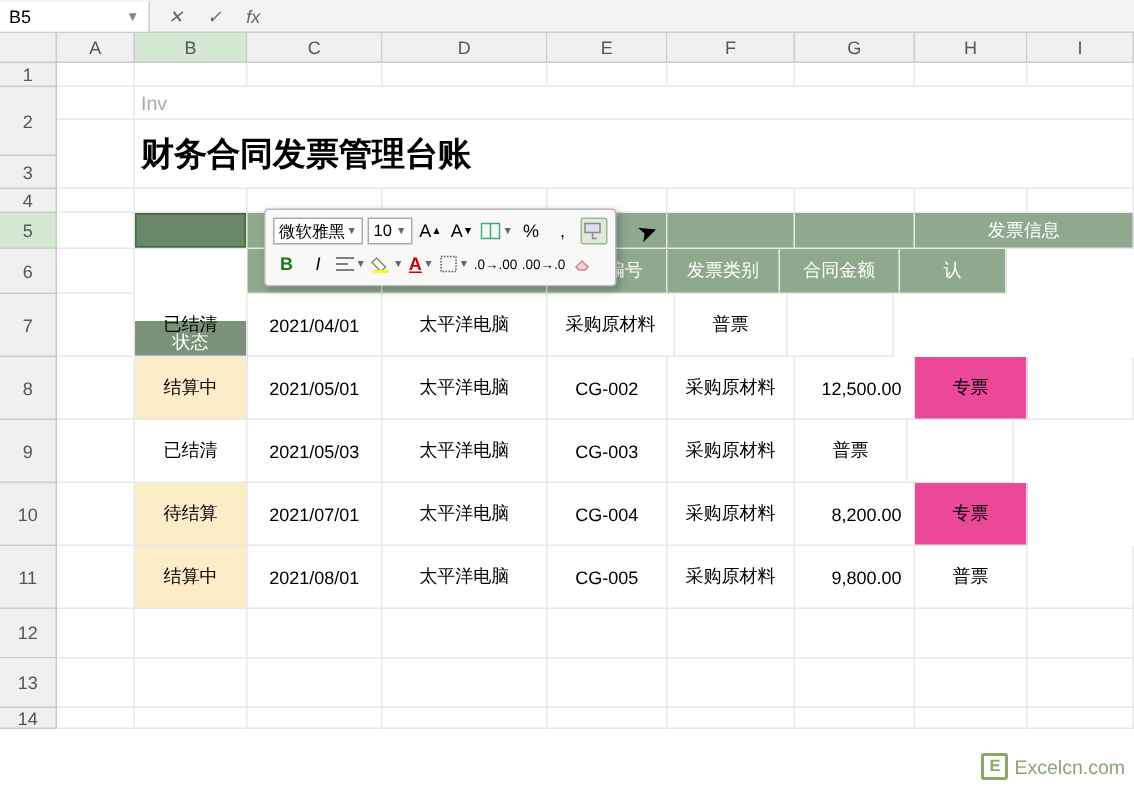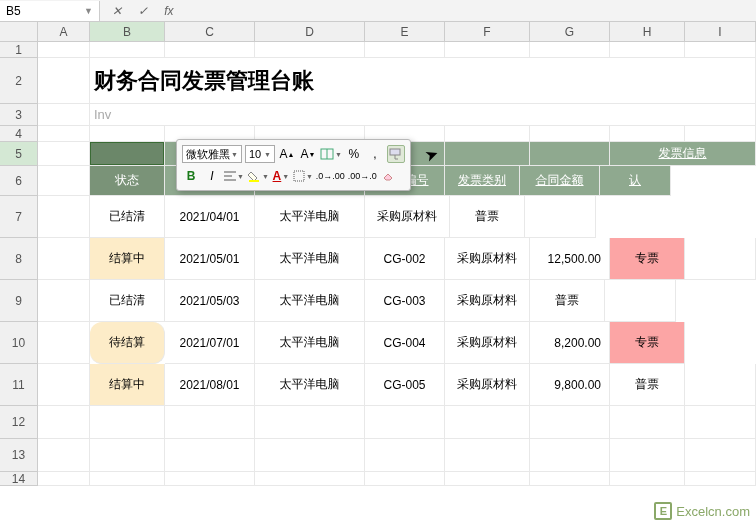--- a/index.html
+++ b/index.html
@@ -20,29 +20,29 @@
     .row-h { width: 38px; border-right: 1px solid #ccc; border-bottom: 1px solid #ccc; background: #f0f0f0; display: flex; align-items: center; justify-content: center; font-size: 12px; color: #555; }
     .row-h.sel { background: #d4e8d4; }
     
     .grid { position: absolute; left: 38px; top: 20px; }
     .grid-row { display: flex; }
     .cell { border-right: 1px solid #e8e8e8; border-bottom: 1px solid #e8e8e8; display: flex; align-items: center; padding: 0 4px; overflow: hidden; white-space: nowrap; }
     
     .title-cell { font-size: 22px; font-weight: bold; color: #000; }
     .subtitle-cell { color: #aaa; font-size: 13px; }
     
-    .th-green { background: #8fa98f; color: #fff; justify-content: center; text-decoration: underline; }
+    .th-green { background: #8fa98f; color: #fff; justify-content: center; }
     .th-dark { background: #7a9378; color: #fff; justify-content: center; }
     .th-sel { background: #6b8769; color: #fff; justify-content: center; position: relative; }
     .sel-outline { position: absolute; left: -1px; top: -1px; right: -1px; bottom: -1px; border: 2px solid #3a6b35; pointer-events: none; }
     
     .center { justify-content: center; }
     .right { justify-content: flex-end; padding-right: 8px; }
     .bg-yellow { background: #fdecc8; }
-    .bg-mint { background: #fca5a5; }
+    .bg-mint { background: #ec4899; }
     
     .mini-toolbar { position: absolute; left: 176px; top: 139px; background: #f8f8f8; border: 1px solid #b8b8b8; border-radius: 3px; box-shadow: 2px 2px 6px rgba(0,0,0,0.25); z-index: 100; padding: 3px 5px; }
     .mt-row { display: flex; align-items: center; gap: 3px; height: 22px; }
     .mt-font { width: 60px; height: 18px; border: 1px solid #aaa; background: #fff; font-size: 11px; display: flex; align-items: center; padding: 0 3px; justify-content: space-between; }
     .mt-size { width: 30px; height: 18px; border: 1px solid #aaa; background: #fff; font-size: 11px; display: flex; align-items: center; padding: 0 3px; justify-content: space-between; }
     .mt-btn { min-width: 18px; height: 18px; display: flex; align-items: center; justify-content: center; font-size: 12px; cursor: pointer; position: relative; }
     .mt-btn.hovered { background: #e0e9d8; border: 1px solid #9cb88f; border-radius: 2px; }
     .mt-dd { font-size: 7px; color: #666; margin-left: 1px; }
     .bold { font-weight: bold; }
     .italic { font-style: italic; }
@@ -101,27 +101,27 @@
         <div class="cell " style="width: 52px; height: 16px;"></div>
         <div class="cell " style="width: 75px; height: 16px;"></div>
         <div class="cell " style="width: 90px; height: 16px;"></div>
         <div class="cell " style="width: 110px; height: 16px;"></div>
         <div class="cell " style="width: 80px; height: 16px;"></div>
         <div class="cell " style="width: 85px; height: 16px;"></div>
         <div class="cell " style="width: 80px; height: 16px;"></div>
         <div class="cell " style="width: 75px; height: 16px;"></div>
         <div class="cell " style="width: 71px; height: 16px;"></div>
       </div>
+      <div class="grid-row" style="height: 22px;">
+        <div class="cell " style="width: 52px; height: 22px;"></div>
+        <div class="cell subtitle-cell" style="width: 666px; height: 22px;">Inv</div>
+      </div>
       <div class="grid-row" style="height: 46px;">
         <div class="cell " style="width: 52px; height: 46px;"></div>
         <div class="cell title-cell" style="width: 666px; height: 46px;">财务合同发票管理台账</div>
-      </div>
-      <div class="grid-row" style="height: 22px;">
-        <div class="cell " style="width: 52px; height: 22px;"></div>
-        <div class="cell subtitle-cell" style="width: 666px; height: 22px;">Inv</div>
       </div>
       <div class="grid-row" style="height: 16px;">
         <div class="cell " style="width: 52px; height: 16px;"></div>
         <div class="cell " style="width: 75px; height: 16px;"></div>
         <div class="cell " style="width: 90px; height: 16px;"></div>
         <div class="cell " style="width: 110px; height: 16px;"></div>
         <div class="cell " style="width: 80px; height: 16px;"></div>
         <div class="cell " style="width: 85px; height: 16px;"></div>
         <div class="cell " style="width: 80px; height: 16px;"></div>
         <div class="cell " style="width: 75px; height: 16px;"></div>
@@ -134,21 +134,21 @@
         </div>
         <div class="cell th-green" style="width: 90px; height: 24px;"></div>
         <div class="cell th-green" style="width: 110px; height: 24px;"></div>
         <div class="cell th-green" style="width: 80px; height: 24px;"></div>
         <div class="cell th-green" style="width: 85px; height: 24px;"></div>
         <div class="cell th-green" style="width: 80px; height: 24px;"></div>
         <div class="cell th-green" style="width: 146px; height: 24px;">发票信息</div>
       </div>
       <div class="grid-row" style="height: 30px;">
         <div class="cell " style="width: 52px; height: 30px;"></div>
-        <div class="cell th-dark" style="width: 75px; height: 30px;">状态</div>
+        <div class="cell th-dark" style="width: 75px; height: 30px; margin-top: 48px;">状态</div>
         <div class="cell th-green" style="width: 90px; height: 30px;">合同日期</div>
         <div class="cell th-green" style="width: 110px; height: 30px;">单位名称</div>
         <div class="cell th-green" style="width: 80px; height: 30px;">合同编号</div>
         <div class="cell th-green" style="width: 75px; height: 30px;">发票类别</div>
         <div class="cell th-green" style="width: 80px; height: 30px;">合同金额</div>
         <div class="cell th-green" style="width: 71px; height: 30px;">认</div>
       </div>
       <div class="grid-row" style="height: 42px;">
         <div class="cell " style="width: 52px; height: 42px;"></div>
         <div class="cell center " style="width: 75px; height: 42px;">已结清</div>
@@ -174,21 +174,21 @@
         <div class="cell center " style="width: 75px; height: 42px;">已结清</div>
         <div class="cell center" style="width: 90px; height: 42px;">2021/05/03</div>
         <div class="cell center" style="width: 110px; height: 42px;">太平洋电脑</div>
         <div class="cell center" style="width: 80px; height: 42px;">CG-003</div>
         <div class="cell center" style="width: 85px; height: 42px;">采购原材料</div>
         <div class="cell center " style="width: 75px; height: 42px;">普票</div>
         <div class="cell center" style="width: 71px; height: 42px;"></div>
       </div>
       <div class="grid-row" style="height: 42px;">
         <div class="cell " style="width: 52px; height: 42px;"></div>
-        <div class="cell center bg-yellow" style="width: 75px; height: 42px; border-radius: 12px;">待结算</div>
+        <div class="cell center bg-yellow" style="width: 75px; height: 42px;">待结算</div>
         <div class="cell center" style="width: 90px; height: 42px;">2021/07/01</div>
         <div class="cell center" style="width: 110px; height: 42px;">太平洋电脑</div>
         <div class="cell center" style="width: 80px; height: 42px;">CG-004</div>
         <div class="cell center" style="width: 85px; height: 42px;">采购原材料</div>
         <div class="cell right" style="width: 80px; height: 42px;">8,200.00</div>
         <div class="cell center bg-mint" style="width: 75px; height: 42px;">专票</div>
       </div>
       <div class="grid-row" style="height: 42px;">
         <div class="cell " style="width: 52px; height: 42px;"></div>
         <div class="cell center bg-yellow" style="width: 75px; height: 42px;">结算中</div>

